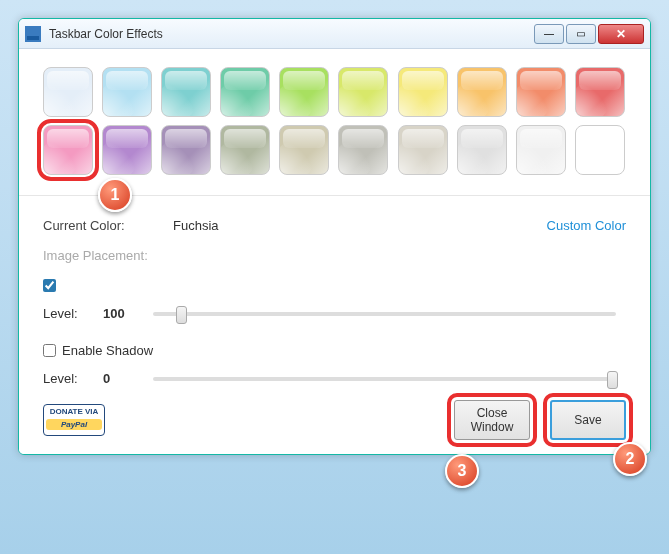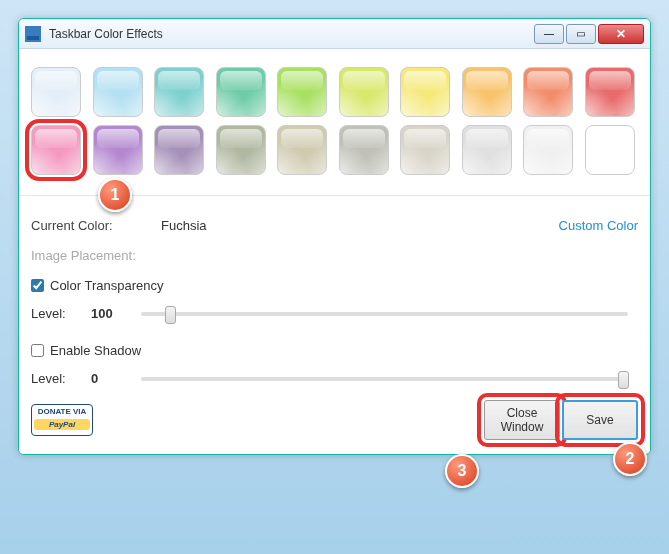--- a/index.html
+++ b/index.html
@@ -4,21 +4,21 @@
 <style>
 * { box-sizing: border-box; margin: 0; padding: 0; font-family: "Segoe UI", Tahoma, sans-serif; }
 body { background: linear-gradient(#cde5f6, #a7d0ea); width: 669px; height: 554px; padding: 18px; }
 .window { background: #fff; border: 1px solid #14b8a6; border-radius: 6px; overflow: hidden; box-shadow: 0 0 8px rgba(0,0,0,.2); }
 .titlebar { height: 30px; background: linear-gradient(#f7fbff, #e4eff9); display: flex; align-items: center; padding: 0 6px; border-bottom: 1px solid #c8d6e5; }
 .title-icon { width: 16px; height: 16px; margin-right: 8px; }
 .title-text { font-size: 12px; color: #333; flex: 1; }
 .winbtns { display: flex; gap: 0; }
 .winbtn { width: 30px; height: 20px; border: 1px solid #7a99b8; border-radius: 3px; display: flex; align-items: center; justify-content: center; font-size: 10px; margin-left: 2px; background: linear-gradient(#f0f6fc,#d0e2f0); cursor: pointer; }
 .winbtn.close { width: 46px; background: linear-gradient(#e88,#c33); border-color: #a22; color: #fff; font-weight: bold; font-size: 12px; }
-.content { padding: 18px 12px 14px; background: #fff; }
+.content { padding: 18px 24px 14px; background: #fff; }
 .swatch-grid { display: grid; grid-template-columns: repeat(10,1fr); gap: 8px; margin-bottom: 20px; position: relative; }
 .swatch { width: 50px; height: 50px; border-radius: 8px; border: 1px solid #ccc; cursor: pointer; position: relative; overflow: hidden; }
 .swatch::after { content:""; position:absolute; left:-10%; bottom:-10%; width:80%; height:80%; background: radial-gradient(ellipse at bottom left, rgba(255,255,255,.85), rgba(255,255,255,0) 70%); border-radius:50%; }
 .swatch::before { content:""; position:absolute; top:3px; left:3px; right:3px; height:40%; background: linear-gradient(rgba(255,255,255,.6), rgba(255,255,255,.1)); border-radius:6px; }
 .swatch.selected { outline: 4px solid #e92f2f; outline-offset: 2px; }
 .badge { position: absolute; width: 34px; height: 34px; border-radius: 50%; background: radial-gradient(circle at 35% 30%, #ff9a7a, #d63a1f); border: 2px solid #fff; box-shadow: 0 2px 4px rgba(0,0,0,.4); color: #fff; font-weight: bold; font-size: 16px; display: flex; align-items: center; justify-content: center; z-index: 10; }
 .badge.b1 { top: 178px; left: 98px; }
 .badge.b2 { top: 442px; right: 22px; }
 .badge.b3 { top: 454px; right: 190px; }
 hr.sep { border: none; border-top: 1px solid #e6e6e6; margin: 0 -24px 14px; }
@@ -33,21 +33,21 @@
 .chk input { margin-right: 6px; accent-color: #2a7ab0; }
 .slider-row { display: flex; align-items: center; font-size: 13px; color: #333; margin: 6px 0 14px; }
 .slider-row .lbl2 { width: 60px; }
 .slider-row .num { width: 40px; font-weight: bold; }
 .slider { flex: 1; height: 4px; background: #ddd; border-radius: 2px; position: relative; margin: 0 10px; }
 .thumb { position: absolute; top: -6px; width: 11px; height: 18px; background: linear-gradient(#f5f5f5,#ddd); border:1px solid #aaa; border-radius: 3px; }
 .footer { display: flex; align-items: center; gap: 60px; margin-top: 8px; position: relative; }
 .twc { font-size: 14px; font-weight: bold; color: #6a6a8a; text-shadow: 1px 1px 0 #fff, -1px -1px 0 #bbb; }
 .paypal { width: 62px; height: 32px; border:1px solid #23497c; border-radius:4px; font-size:8px; text-align:center; background:#fff; padding:2px; color:#23497c; font-weight:bold; line-height:1.2; }
 .paypal .pp { background:#ffd65e; border-radius:3px; padding:1px 2px; margin-top:2px; font-style:italic; }
-.btns { margin-left: auto; display: flex; gap: 2px; }
+.btns { margin-left: auto; display: flex; gap: 20px; }
 .btn { width: 76px; height: 40px; border: 1px solid #999; background: linear-gradient(#f4f4f4,#e2e2e2); font-size: 12px; color: #333; display: flex; align-items: center; justify-content: center; text-align: center; line-height: 1.2; cursor: pointer; }
 .btn.save { border: 2px solid #3a9edc; }
 .callout { outline: 4px solid #e92f2f; outline-offset: 3px; border-radius: 3px; }
 .winlogo { display:inline-block; width:18px; height:18px; position:relative; margin-right:6px; vertical-align:middle; }
 .winlogo span { position:absolute; width:8px; height:8px; }
 .winlogo .a{background:#f25022;top:0;left:0}.winlogo .b{background:#7fba00;top:0;right:0}.winlogo .c{background:#00a4ef;bottom:0;left:0}.winlogo .d{background:#ffb900;bottom:0;right:0}
 </style>
 </head>
 <body>
 
@@ -92,21 +92,20 @@
       <span class="lbl">Current Color:</span>
       <span class="val">Fuchsia</span>
       <span class="link">Custom Color</span>
     </div>
     <div class="row">
       <span class="lbl disabled">Image Placement:</span>
     </div>
     <div class="row">
       <label class="chk">
         <input type="checkbox" id="chkTrans" checked="" style="">
-        <span>Color Transparency</span>
       </label>
     </div>
     <div class="slider-row">
       <span class="lbl2">Level:</span>
       <span class="num">100</span>
       <div class="slider">
           <div class="thumb" id="thumb1" style="left: 5%;"></div>
         </div>
     </div>
     <div class="row">

